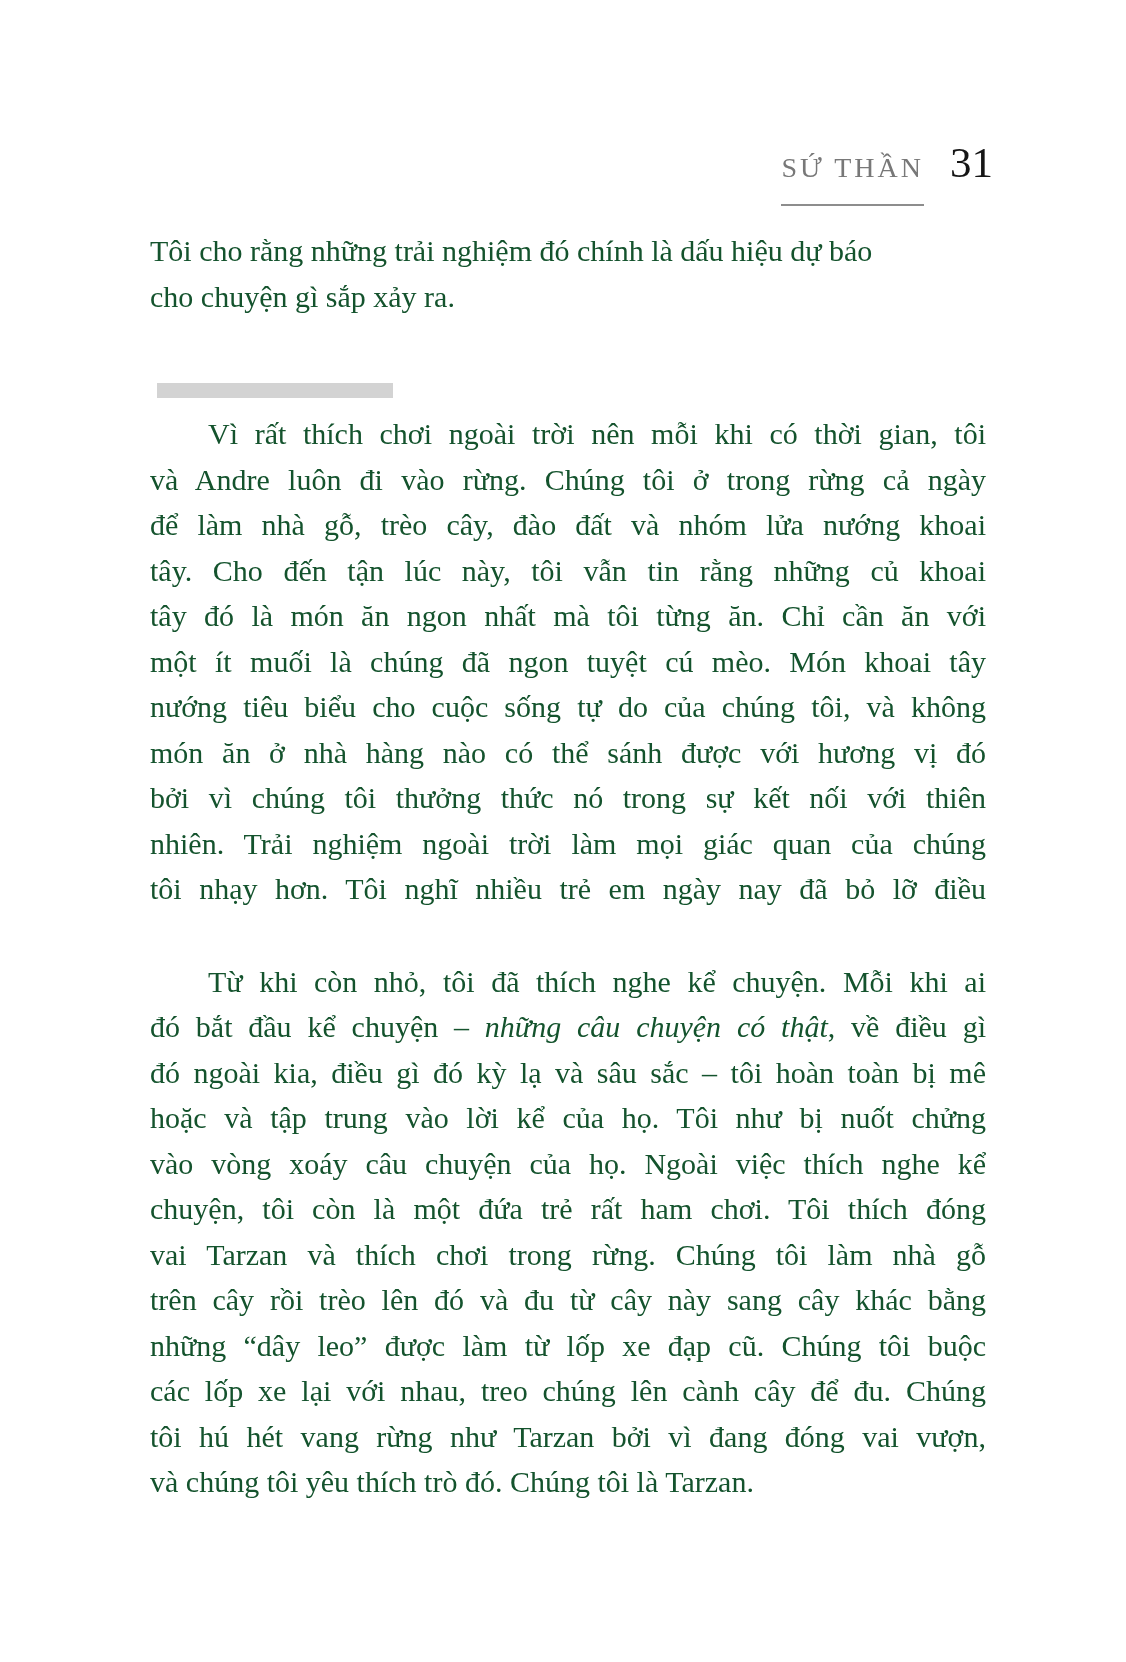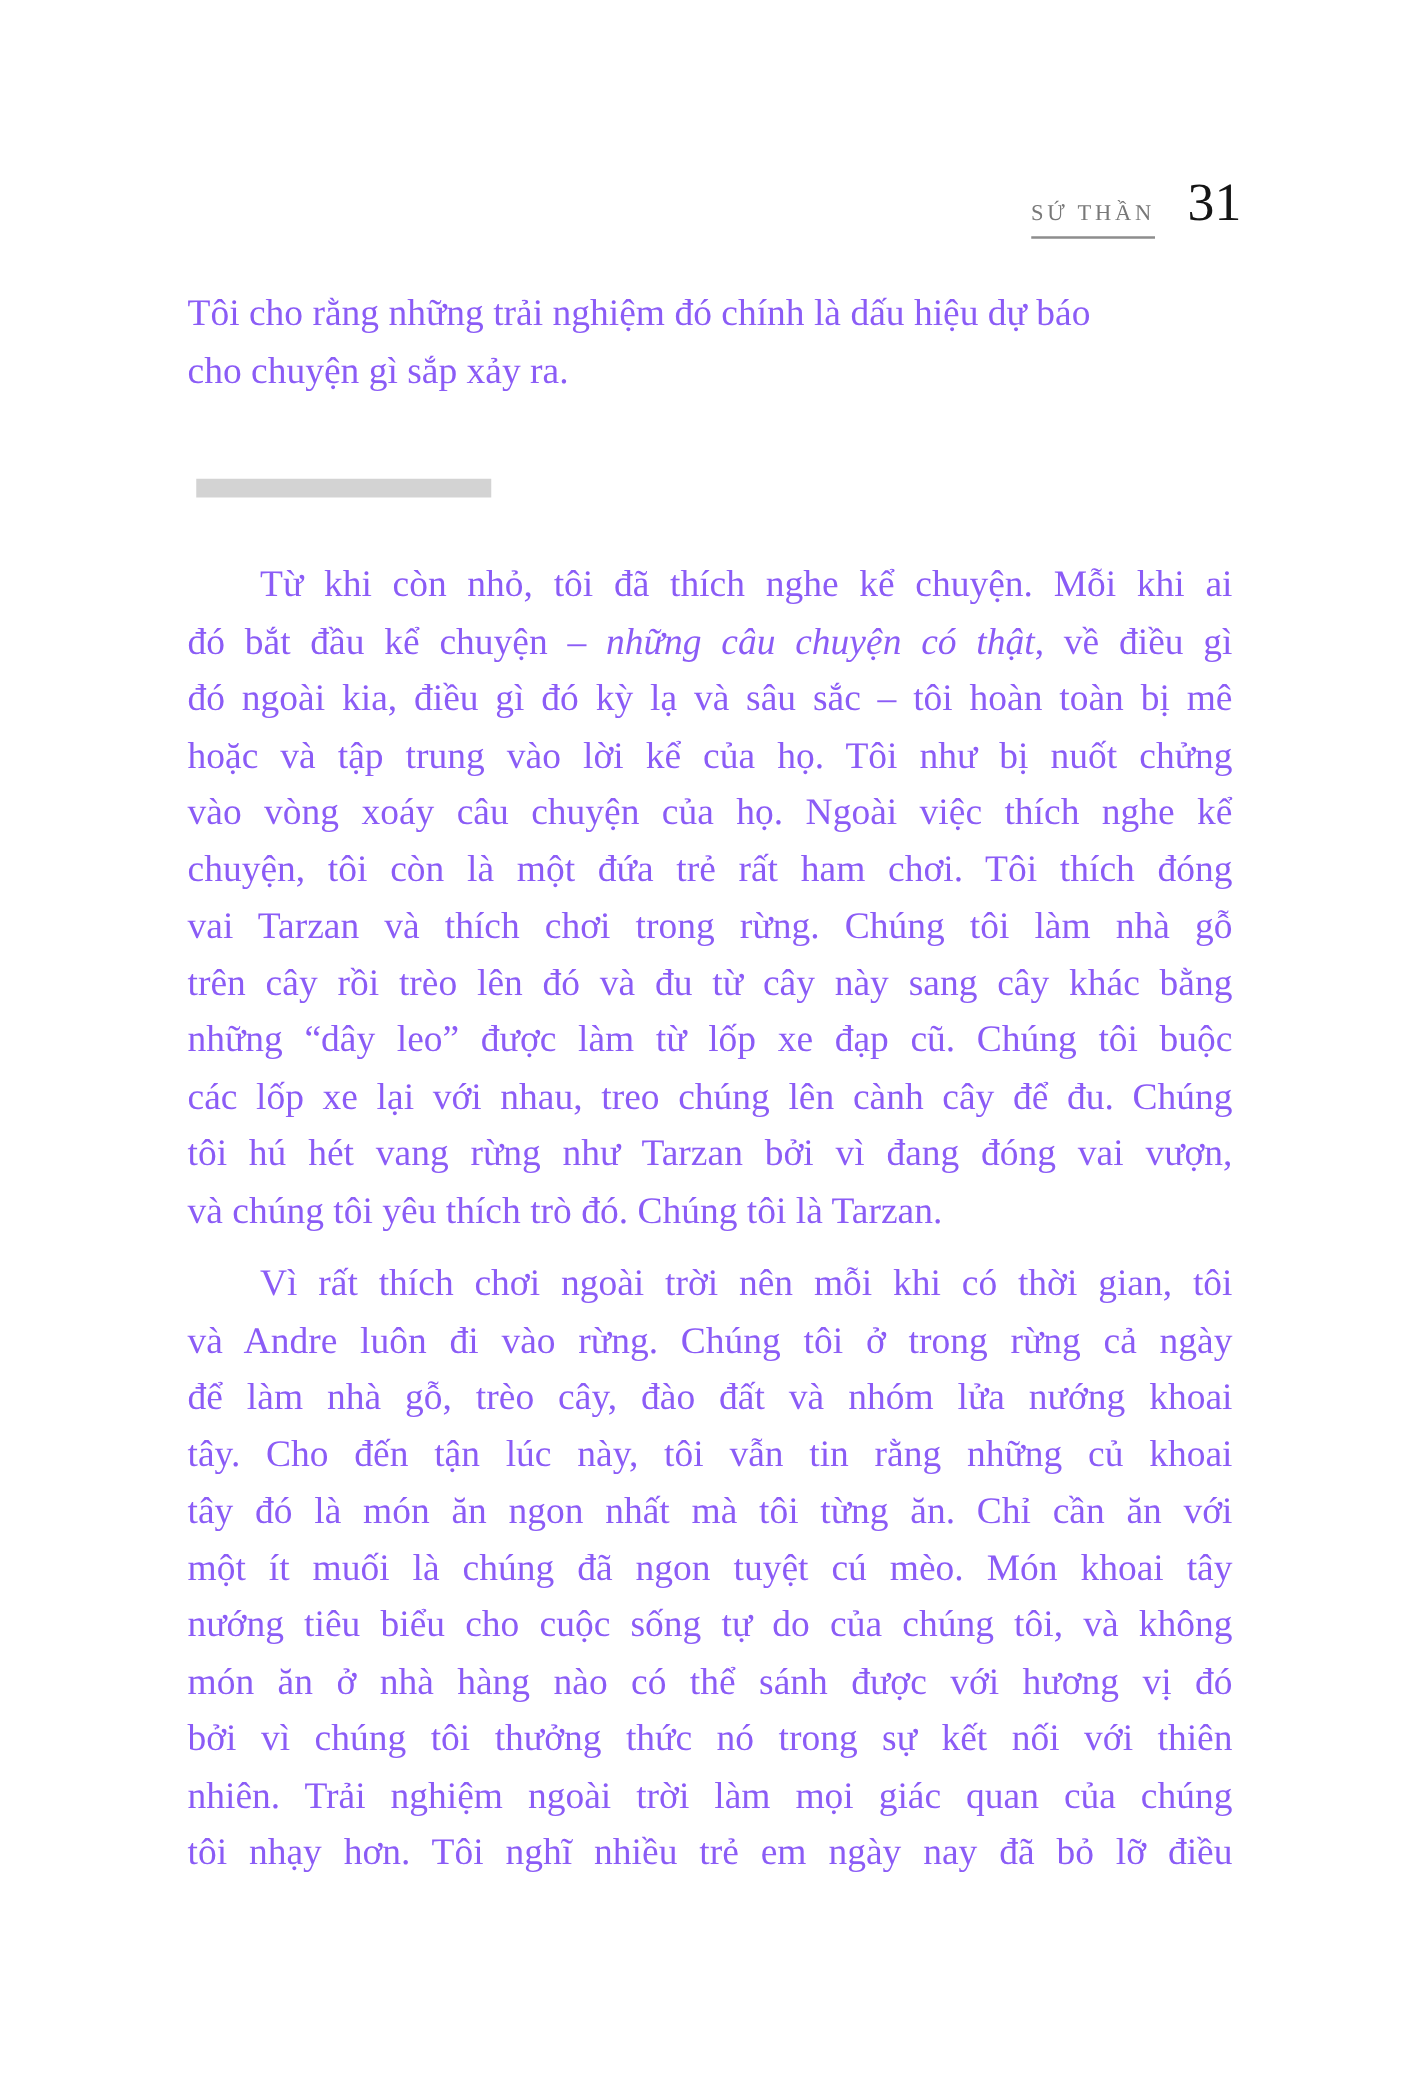--- a/index.html
+++ b/index.html
@@ -13,25 +13,25 @@
   }
   .running-header {
     position: absolute;
     top: 138px;
     right: 133px;
     display: flex;
     align-items: baseline;
     gap: 26px;
   }
   .rh-title {
-    font-size: 18px;
+    font-size: 28px;
     letter-spacing: 3px;
     color: #787878;
     border-bottom: 2px solid #8d8d8d;
-    padding-bottom: 8px;
+    padding-bottom: 20px;
   }
   .rh-num {
     font-size: 43px;
     color: #151515;
   }
   .content {
     position: absolute;
     left: 150px;
     top: 228px;
     width: 836px;
@@ -54,47 +54,47 @@
   }
 </style>
 </head>
 <body>
 
 <div class="page">
   <div class="running-header">
     <span class="rh-title" style="color: rgb(120, 120, 120);">SỨ THẦN</span>
     <span class="rh-num">31</span>
   </div>
-  <div class="content" style="color: #8b5cf6;">
+  <div class="content" style="color: #14532d;">
       <div class="para para-0">
         <div class="line natural"><span class="seg">Tôi cho rằng những trải nghiệm đó chính là dấu hiệu dự báo</span></div>
         <div class="line natural"><span class="seg">cho chuyện gì sắp xảy ra.</span></div>
       </div>
       <div class="divider" style="background: rgb(211, 211, 211);"></div>
+      <div class="para para-2">
+        <div class="line first-indent"><span class="seg">Vì rất thích chơi ngoài trời nên mỗi khi có thời gian, tôi</span></div>
+        <div class="line"><span class="seg">và Andre luôn đi vào rừng. Chúng tôi ở trong rừng cả ngày</span></div>
+        <div class="line"><span class="seg">để làm nhà gỗ, trèo cây, đào đất và nhóm lửa nướng khoai</span></div>
+        <div class="line"><span class="seg">tây. Cho đến tận lúc này, tôi vẫn tin rằng những củ khoai</span></div>
+        <div class="line"><span class="seg">tây đó là món ăn ngon nhất mà tôi từng ăn. Chỉ cần ăn với</span></div>
+        <div class="line"><span class="seg">một ít muối là chúng đã ngon tuyệt cú mèo. Món khoai tây</span></div>
+        <div class="line"><span class="seg">nướng tiêu biểu cho cuộc sống tự do của chúng tôi, và không</span></div>
+        <div class="line"><span class="seg">món ăn ở nhà hàng nào có thể sánh được với hương vị đó</span></div>
+        <div class="line"><span class="seg">bởi vì chúng tôi thưởng thức nó trong sự kết nối với thiên</span></div>
+        <div class="line"><span class="seg">nhiên. Trải nghiệm ngoài trời làm mọi giác quan của chúng</span></div>
+        <div class="line"><span class="seg">tôi nhạy hơn. Tôi nghĩ nhiều trẻ em ngày nay đã bỏ lỡ điều</span></div>
+      </div>
       <div class="para para-1">
         <div class="line first-indent"><span class="seg">Từ khi còn nhỏ, tôi đã thích nghe kể chuyện. Mỗi khi ai</span></div>
         <div class="line"><span class="seg">đó bắt đầu kể chuyện – </span><span class="seg italic">những câu chuyện có thật</span><span class="seg">, về điều gì</span></div>
         <div class="line"><span class="seg">đó ngoài kia, điều gì đó kỳ lạ và sâu sắc – tôi hoàn toàn bị mê</span></div>
         <div class="line"><span class="seg">hoặc và tập trung vào lời kể của họ. Tôi như bị nuốt chửng</span></div>
         <div class="line"><span class="seg">vào vòng xoáy câu chuyện của họ. Ngoài việc thích nghe kể</span></div>
         <div class="line"><span class="seg">chuyện, tôi còn là một đứa trẻ rất ham chơi. Tôi thích đóng</span></div>
         <div class="line"><span class="seg">vai Tarzan và thích chơi trong rừng. Chúng tôi làm nhà gỗ</span></div>
         <div class="line"><span class="seg">trên cây rồi trèo lên đó và đu từ cây này sang cây khác bằng</span></div>
         <div class="line"><span class="seg">những “dây leo” được làm từ lốp xe đạp cũ. Chúng tôi buộc</span></div>
         <div class="line"><span class="seg">các lốp xe lại với nhau, treo chúng lên cành cây để đu. Chúng</span></div>
         <div class="line"><span class="seg">tôi hú hét vang rừng như Tarzan bởi vì đang đóng vai vượn,</span></div>
         <div class="line natural"><span class="seg">và chúng tôi yêu thích trò đó. Chúng tôi là Tarzan.</span></div>
       </div>
-      <div class="para para-2">
-        <div class="line first-indent"><span class="seg">Vì rất thích chơi ngoài trời nên mỗi khi có thời gian, tôi</span></div>
-        <div class="line"><span class="seg">và Andre luôn đi vào rừng. Chúng tôi ở trong rừng cả ngày</span></div>
-        <div class="line"><span class="seg">để làm nhà gỗ, trèo cây, đào đất và nhóm lửa nướng khoai</span></div>
-        <div class="line"><span class="seg">tây. Cho đến tận lúc này, tôi vẫn tin rằng những củ khoai</span></div>
-        <div class="line"><span class="seg">tây đó là món ăn ngon nhất mà tôi từng ăn. Chỉ cần ăn với</span></div>
-        <div class="line"><span class="seg">một ít muối là chúng đã ngon tuyệt cú mèo. Món khoai tây</span></div>
-        <div class="line"><span class="seg">nướng tiêu biểu cho cuộc sống tự do của chúng tôi, và không</span></div>
-        <div class="line"><span class="seg">món ăn ở nhà hàng nào có thể sánh được với hương vị đó</span></div>
-        <div class="line"><span class="seg">bởi vì chúng tôi thưởng thức nó trong sự kết nối với thiên</span></div>
-        <div class="line"><span class="seg">nhiên. Trải nghiệm ngoài trời làm mọi giác quan của chúng</span></div>
-        <div class="line"><span class="seg">tôi nhạy hơn. Tôi nghĩ nhiều trẻ em ngày nay đã bỏ lỡ điều</span></div>
-      </div>
     </div>
 </div>
 
 </body></html>

